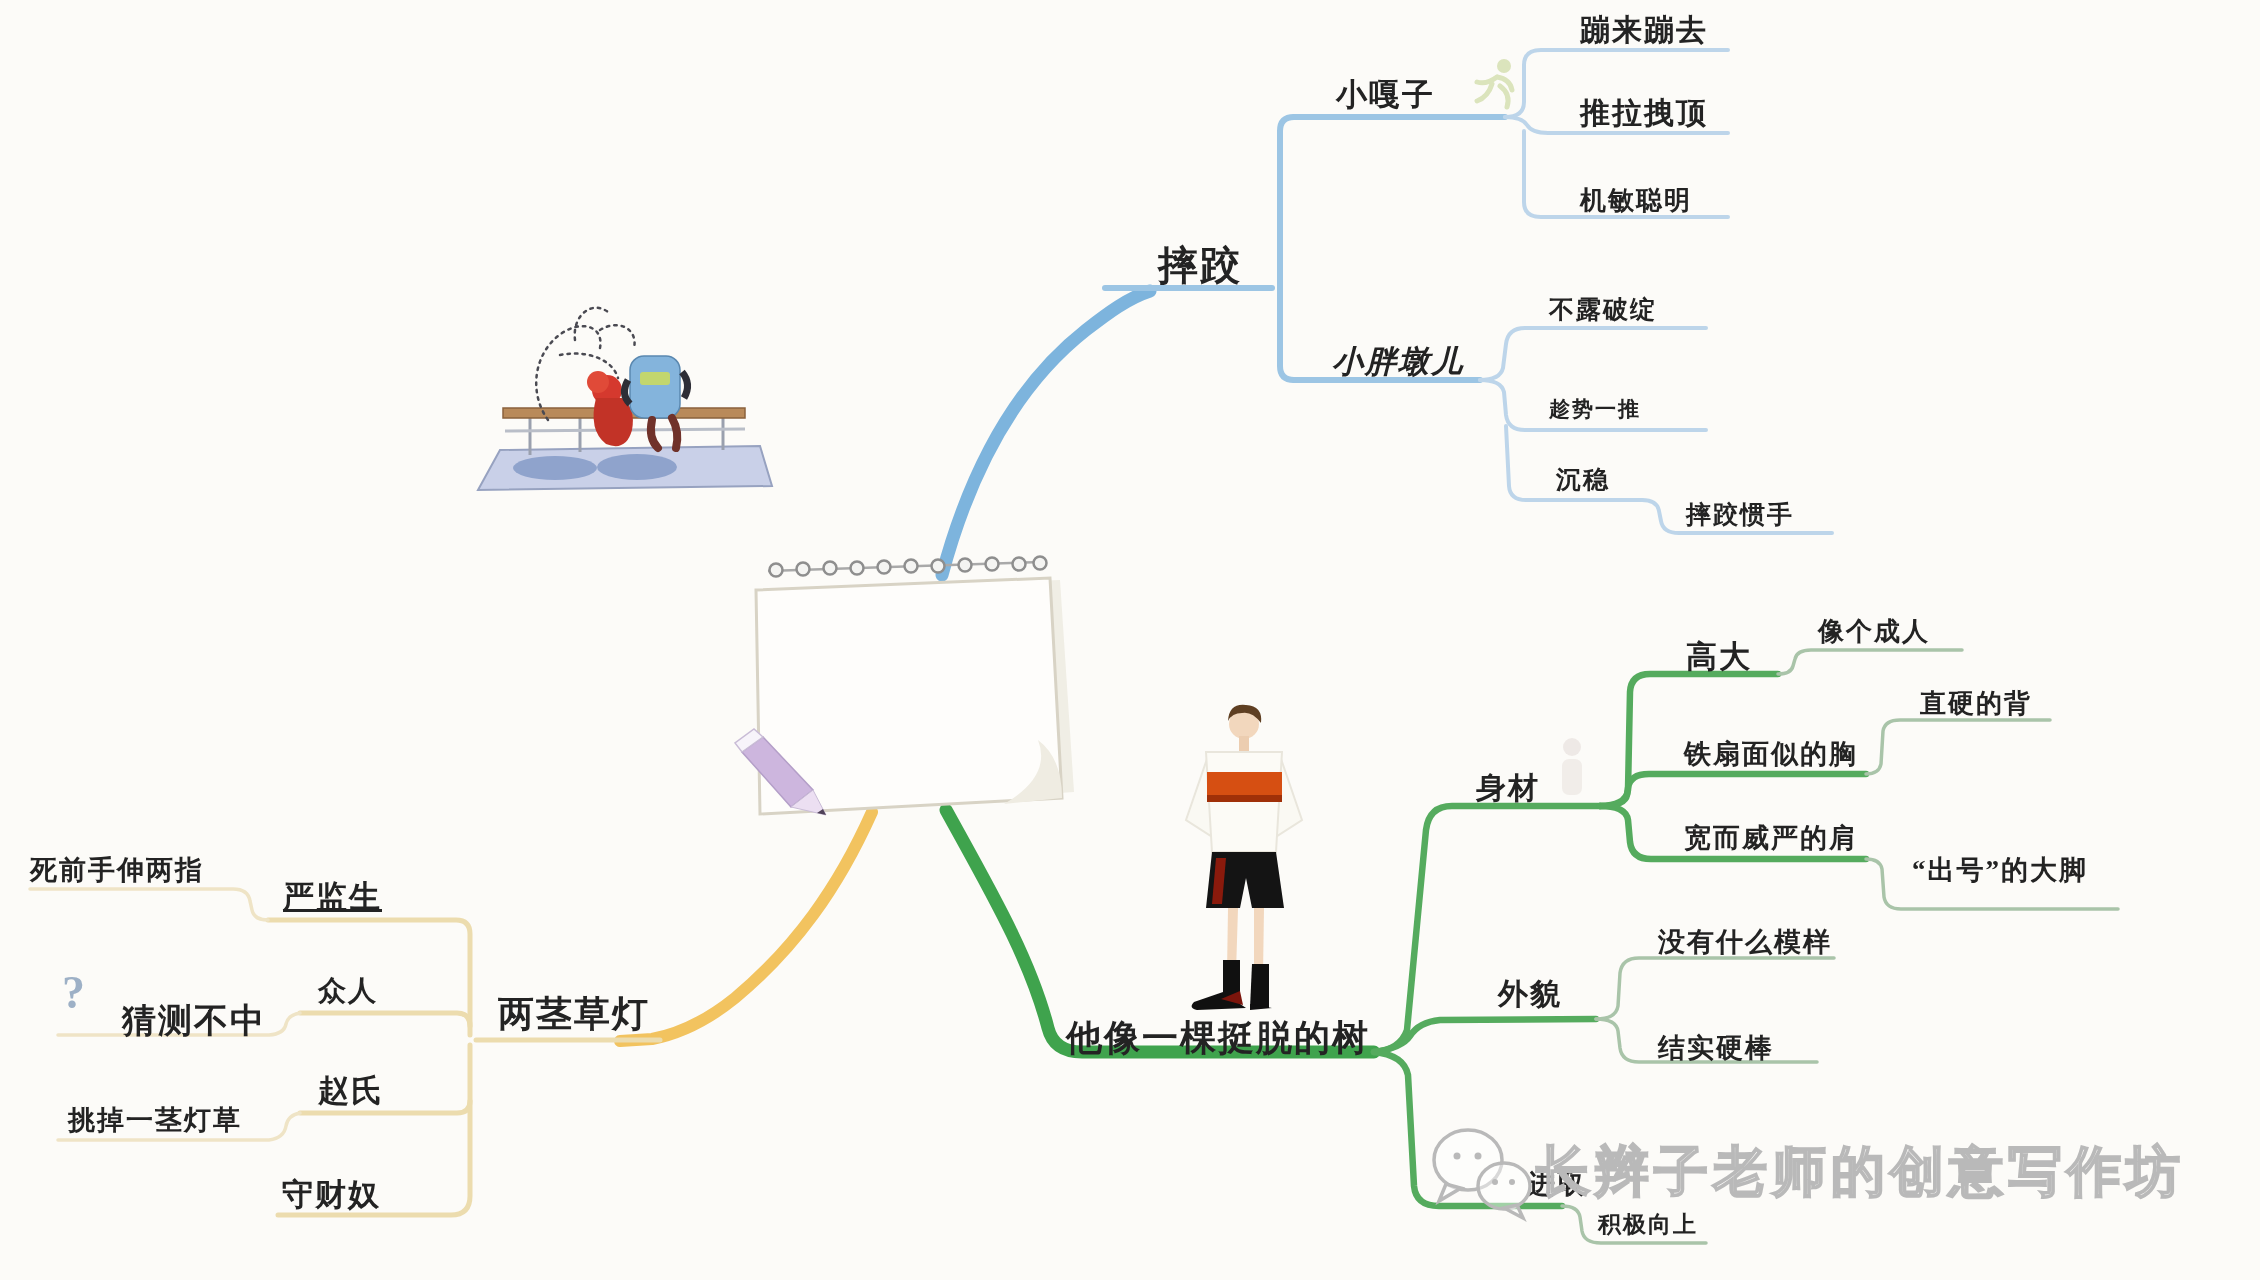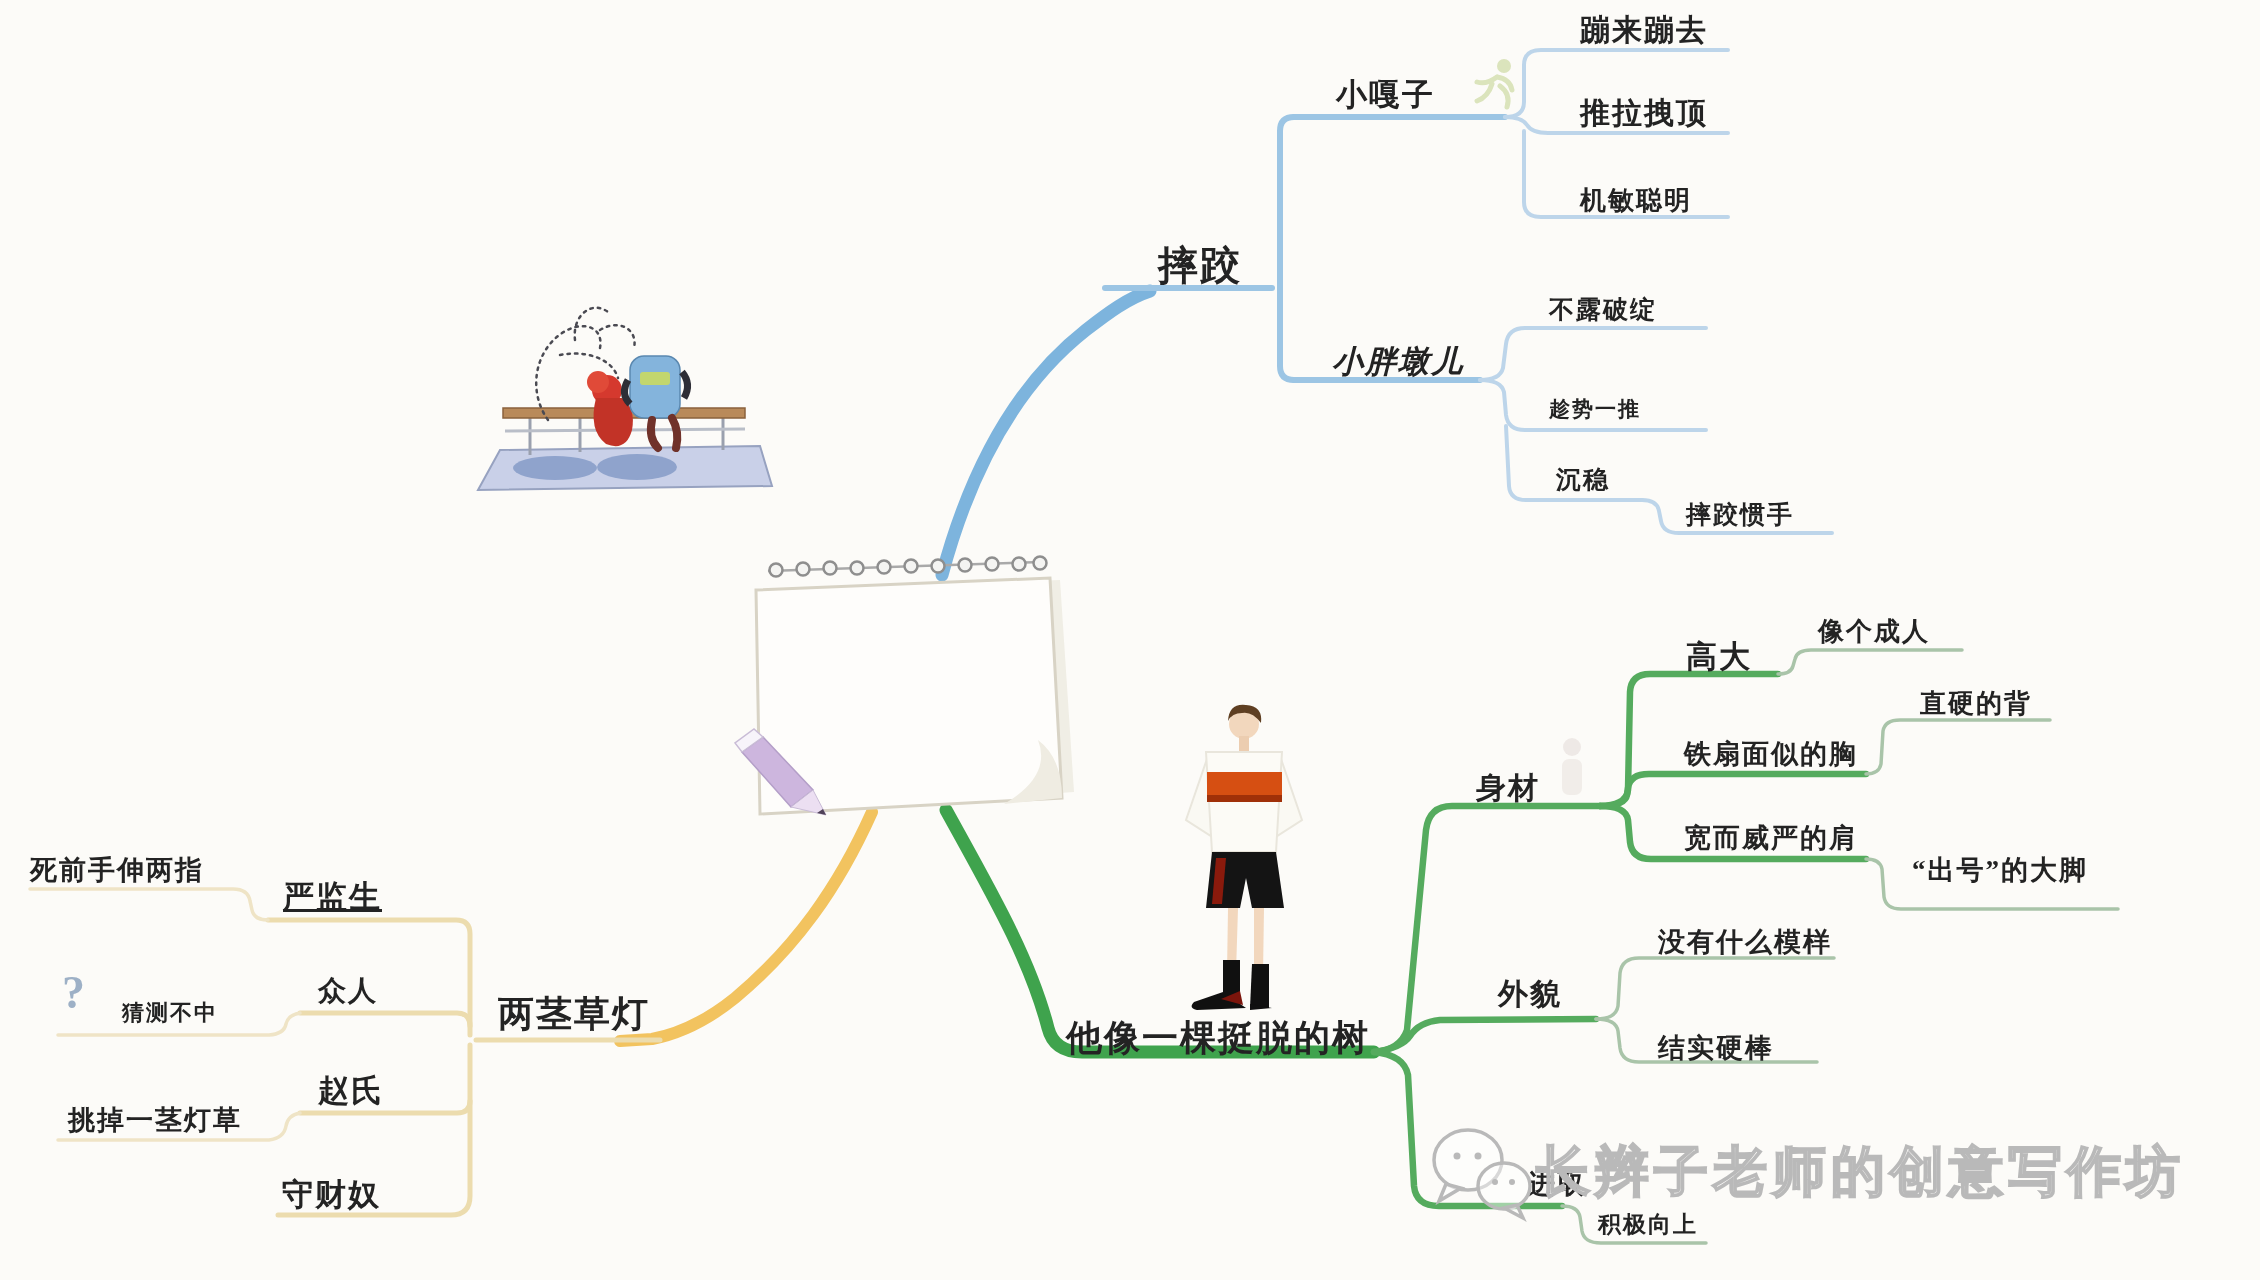--- a/index.html
+++ b/index.html
@@ -177,21 +177,21 @@
 <div class="lbl" style="left:1498px;top:974px;font-size:30px;">外貌</div>
 <div class="lbl" style="left:1658px;top:924px;font-size:27px;">没有什么模样</div>
 <div class="lbl" style="left:1658px;top:1030px;font-size:27px;">结实硬棒</div>
 <div class="lbl" style="left:1528px;top:1166px;font-size:27px;">进取</div>
 <div class="lbl" style="left:1598px;top:1209px;font-size:23px;">积极向上</div>
 
 <div class="lbl" style="left:498px;top:990px;font-size:36px;">两茎草灯</div>
 <div class="lbl" style="left:283px;top:876px;font-size:31px;text-decoration:underline;">严监生</div>
 <div class="lbl" style="left:30px;top:852px;font-size:27px;">死前手伸两指</div>
 <div class="lbl" style="left:318px;top:972px;font-size:28px;">众人</div>
-<div class="lbl" style="left:122px;top:998px;font-size:22px;">猜测不中</div>
+<div class="lbl" style="left:122px;top:998px;font-size:34px;">猜测不中</div>
 <div class="q-icon" style="left:62px;top:966px;">?</div>
 <div class="lbl" style="left:318px;top:1070px;font-size:31px;">赵氏</div>
 <div class="lbl" style="left:68px;top:1102px;font-size:27px;">挑掉一茎灯草</div>
 <div class="lbl" style="left:282px;top:1174px;font-size:31px;">守财奴</div>
 
 <div id="watermark">
   <svg width="112" height="108" viewBox="0 0 112 108">
     <g stroke="#b9b9b9" stroke-width="3.5" fill="rgba(255,255,255,0.45)">
       <ellipse cx="44" cy="42" rx="34" ry="30"></ellipse>
       <path d="M 22 66 L 15 83 L 37 70 Z"></path>

